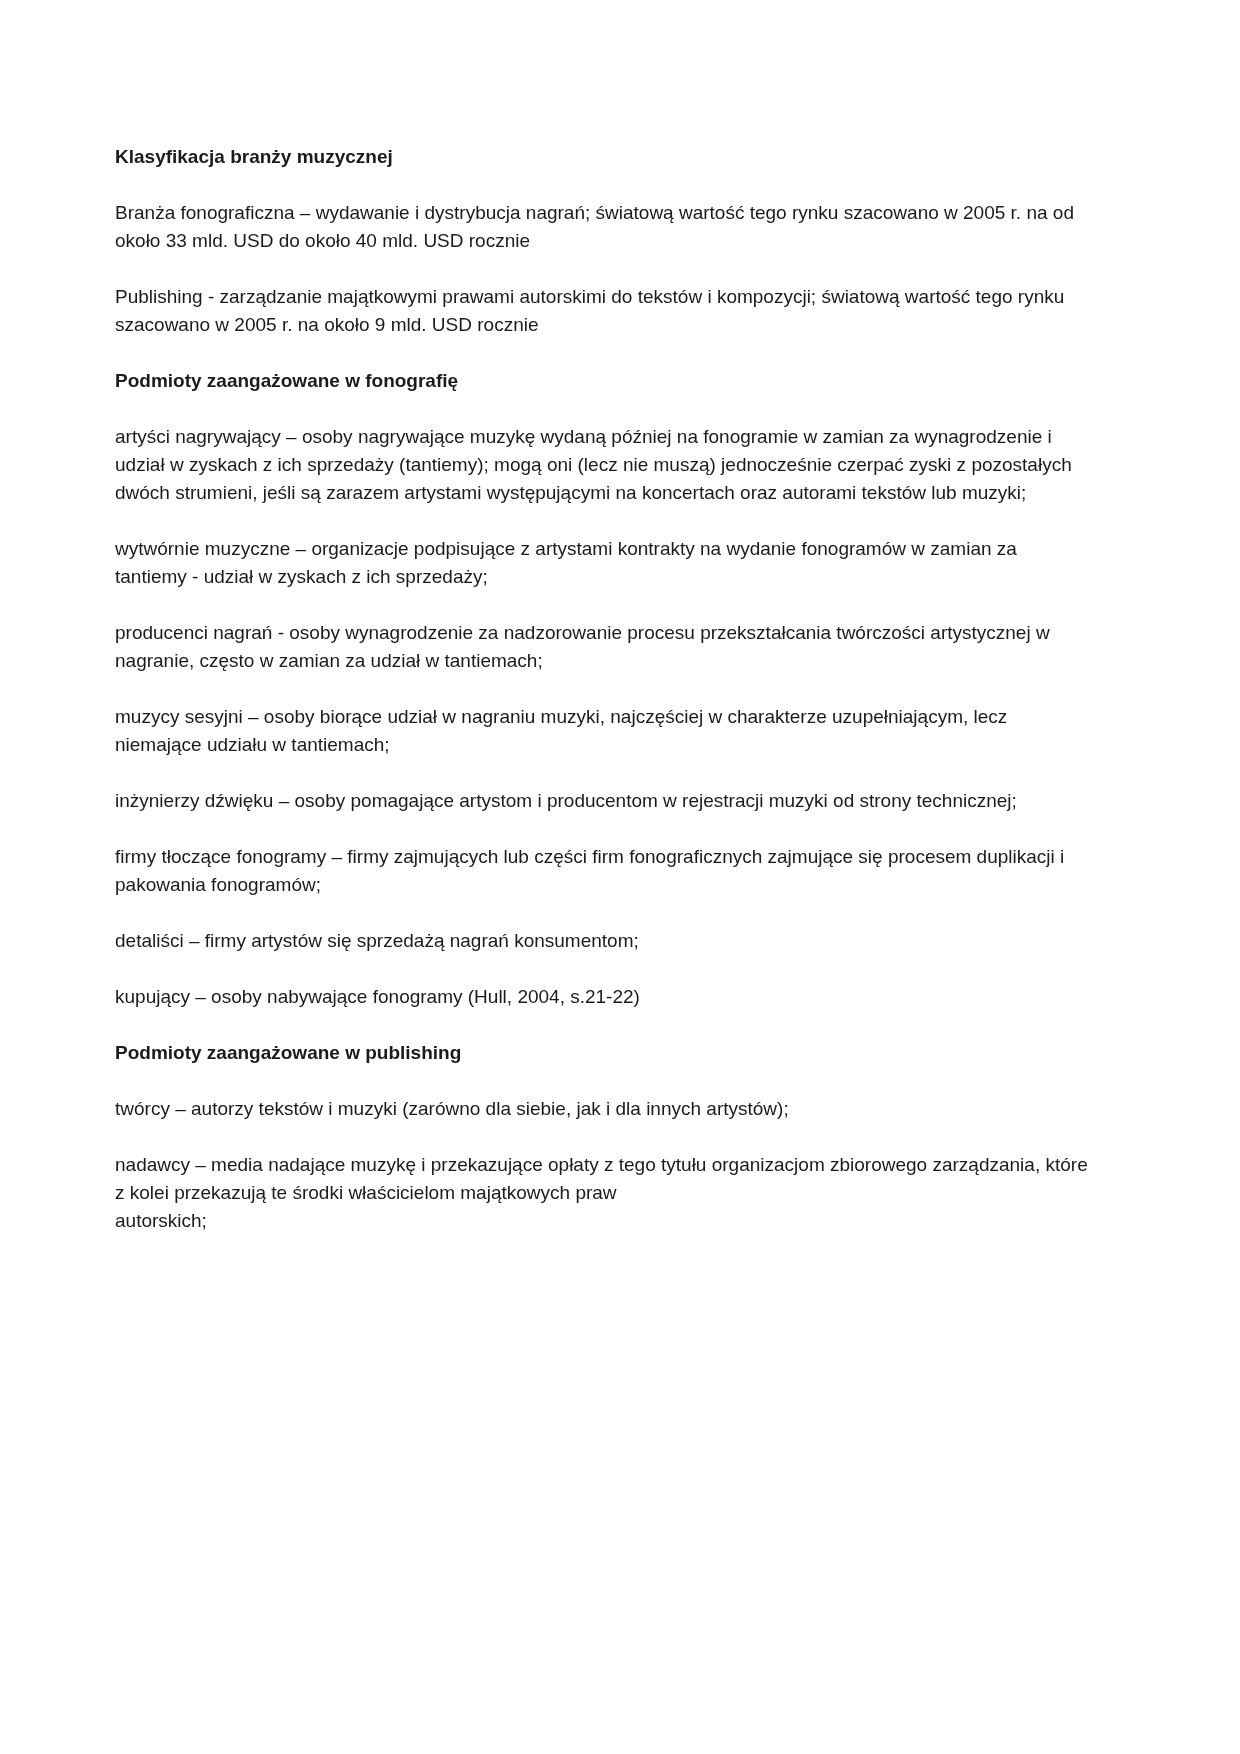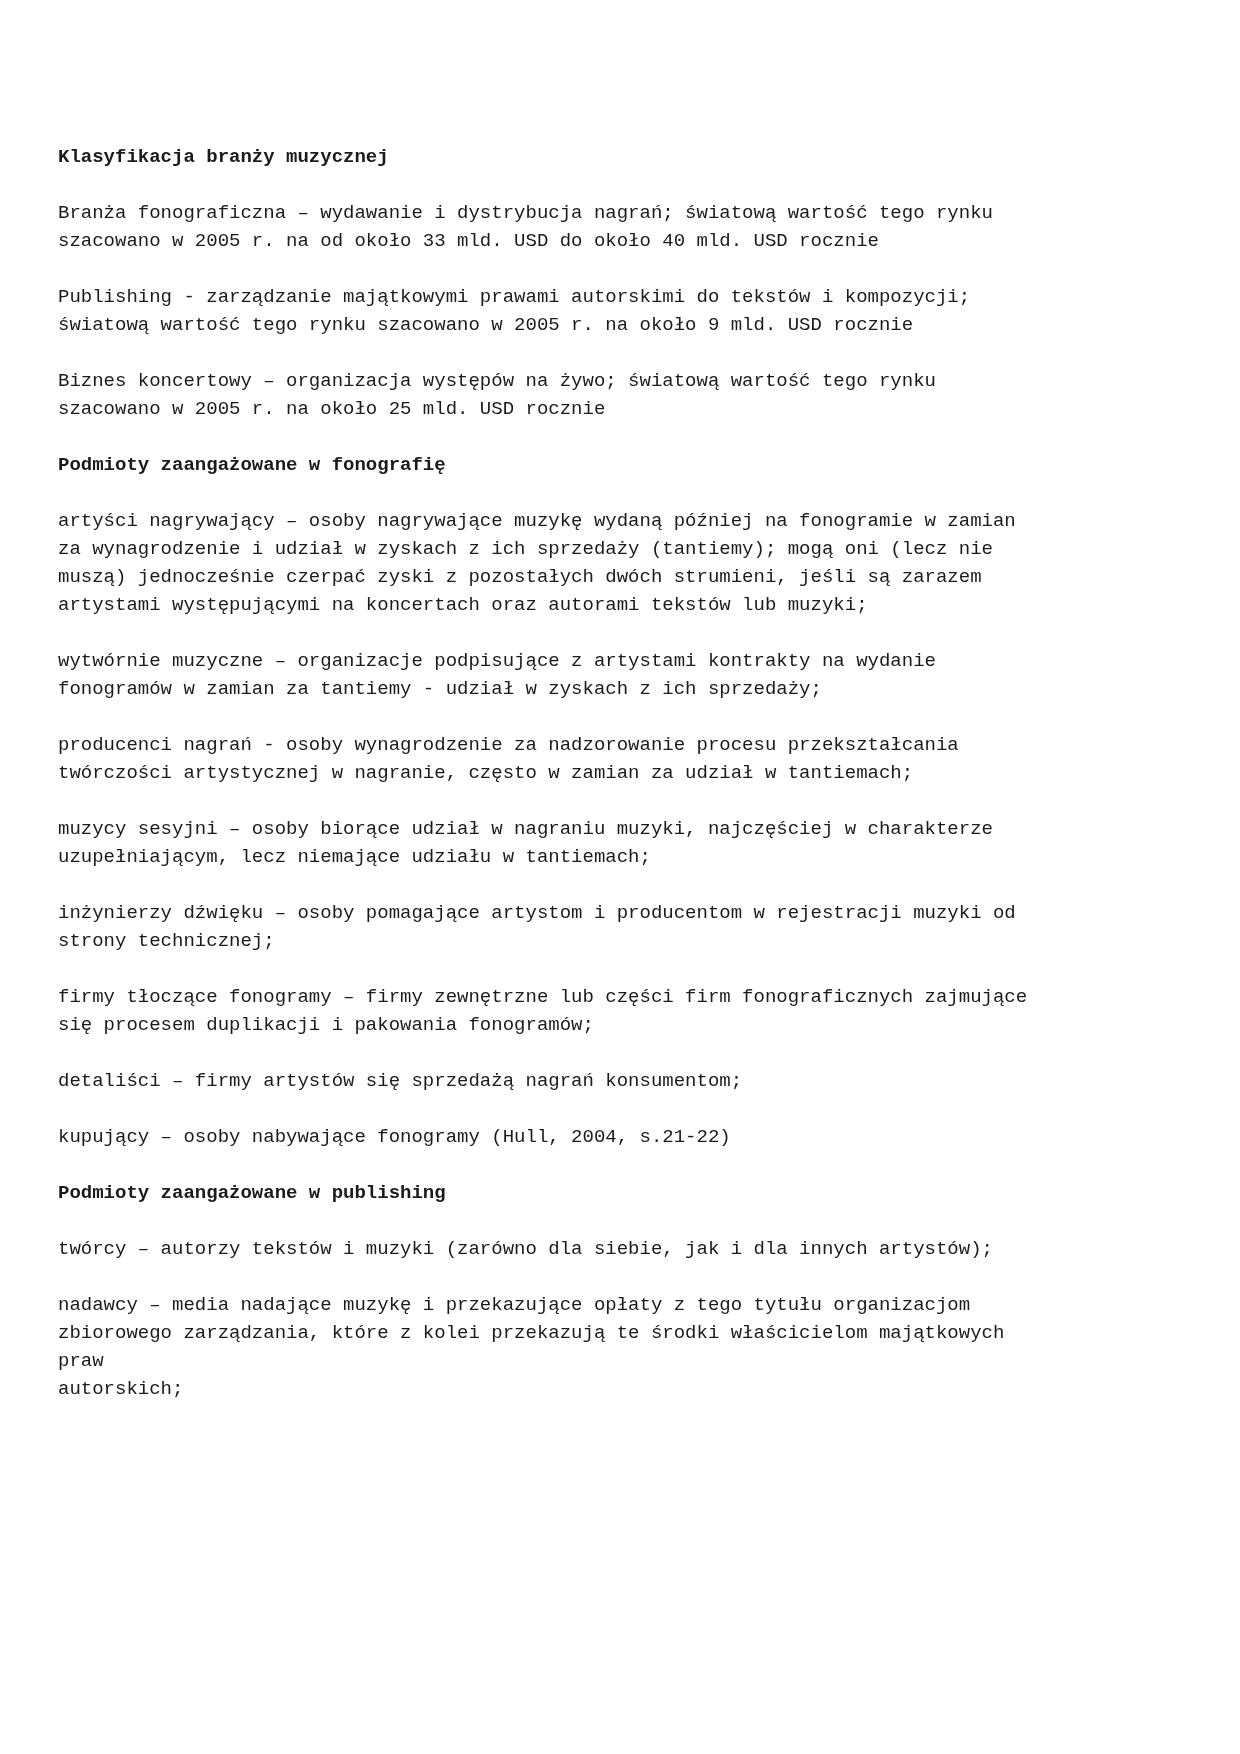--- a/index.html
+++ b/index.html
@@ -7,22 +7,22 @@
     padding: 0;
     background: #ffffff;
   }
   .page {
     position: relative;
     width: 1240px;
     height: 1409px;
     margin: 0 auto;
     background: #ffffff;
     box-sizing: border-box;
-    padding: 143px 130px 0 58px;
-    font-family: Liberation Mono, monospace;
+    padding: 143px 130px 0 115px;
+    font-family: Liberation Sans, sans-serif;
     font-size: 19px;
     line-height: 28px;
     color: #1b1b1b;
     overflow: hidden;
   }
   .doc-title,
   .section-heading {
     font-size: 19px;
     line-height: 28px;
     font-weight: bold;
@@ -42,35 +42,34 @@
 <body>
 
 <div class="page">
 
   <div class="doc-title">Klasyfikacja branży muzycznej</div>
 
   <p class="para">Branża fonograficzna – wydawanie i dystrybucja nagrań; światową wartość tego rynku szacowano w 2005 r. na od około 33 mld. USD do około 40 mld. USD rocznie</p>
 
   <p class="para">Publishing - zarządzanie majątkowymi prawami autorskimi do tekstów i kompozycji; światową wartość tego rynku szacowano w 2005 r. na około 9 mld. USD rocznie</p>
 
-  <p class="para">Biznes koncertowy – organizacja występów na żywo; światową wartość tego rynku szacowano w 2005 r. na około 25 mld. USD rocznie</p>
 
   <div class="section-heading">Podmioty zaangażowane w fonografię</div>
 
   <p class="para">artyści nagrywający – osoby nagrywające muzykę wydaną później na fonogramie w zamian za wynagrodzenie i udział w zyskach z ich sprzedaży (tantiemy); mogą oni (lecz nie muszą) jednocześnie czerpać zyski z pozostałych dwóch strumieni, jeśli są zarazem artystami występującymi na koncertach oraz autorami tekstów lub muzyki;</p>
 
   <p class="para">wytwórnie muzyczne – organizacje podpisujące z artystami kontrakty na wydanie fonogramów w zamian za tantiemy - udział w zyskach z ich sprzedaży;</p>
 
   <p class="para">producenci nagrań - osoby wynagrodzenie za nadzorowanie procesu przekształcania twórczości artystycznej w nagranie, często w zamian za udział w tantiemach;</p>
 
   <p class="para">muzycy sesyjni – osoby biorące udział w nagraniu muzyki, najczęściej w charakterze uzupełniającym, lecz niemające udziału w tantiemach;</p>
 
   <p class="para">inżynierzy dźwięku – osoby pomagające artystom i producentom w rejestracji muzyki od strony technicznej;</p>
 
-  <p class="para gap-above">firmy tłoczące fonogramy – firmy zewnętrzne lub części firm fonograficznych zajmujące się procesem duplikacji i pakowania fonogramów;</p>
+  <p class="para gap-above">firmy tłoczące fonogramy – firmy zajmujących lub części firm fonograficznych zajmujące się procesem duplikacji i pakowania fonogramów;</p>
 
 
   <p class="para">detaliści – firmy artystów się sprzedażą nagrań konsumentom;</p>
 
   <p class="para">kupujący – osoby nabywające fonogramy (Hull, 2004, s.21-22)</p>
 
   <div class="section-heading">Podmioty zaangażowane w publishing</div>
 
   <p class="para">twórcy – autorzy tekstów i muzyki (zarówno dla siebie, jak i dla innych artystów);</p>
 

